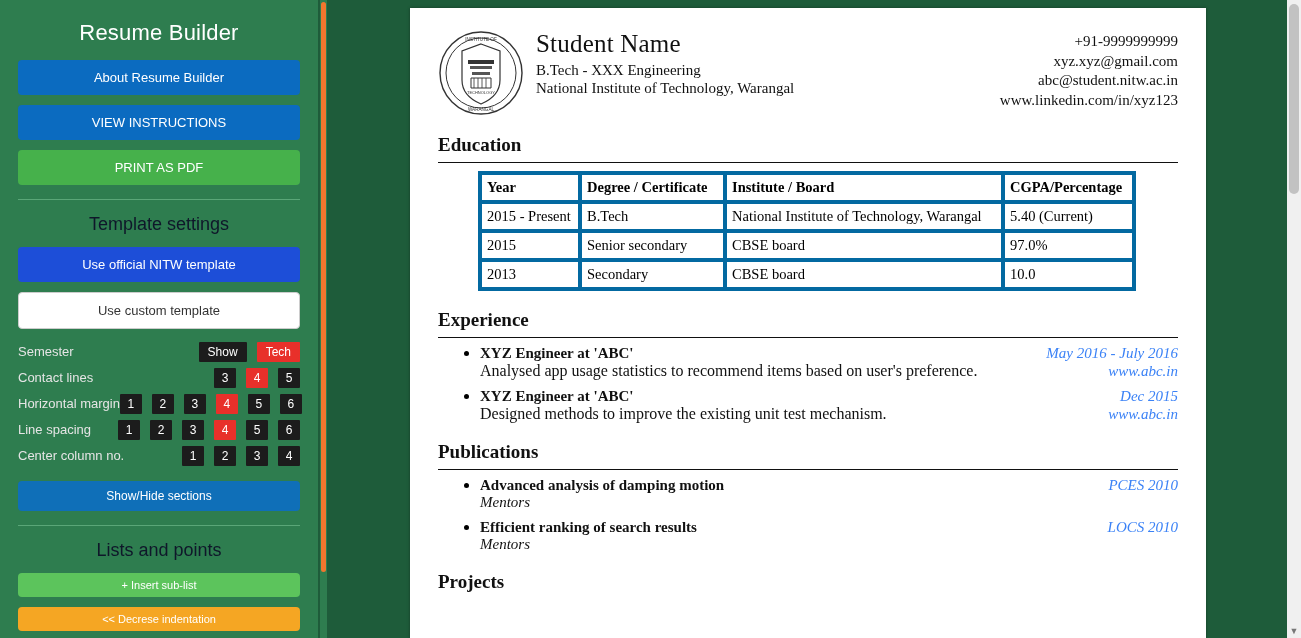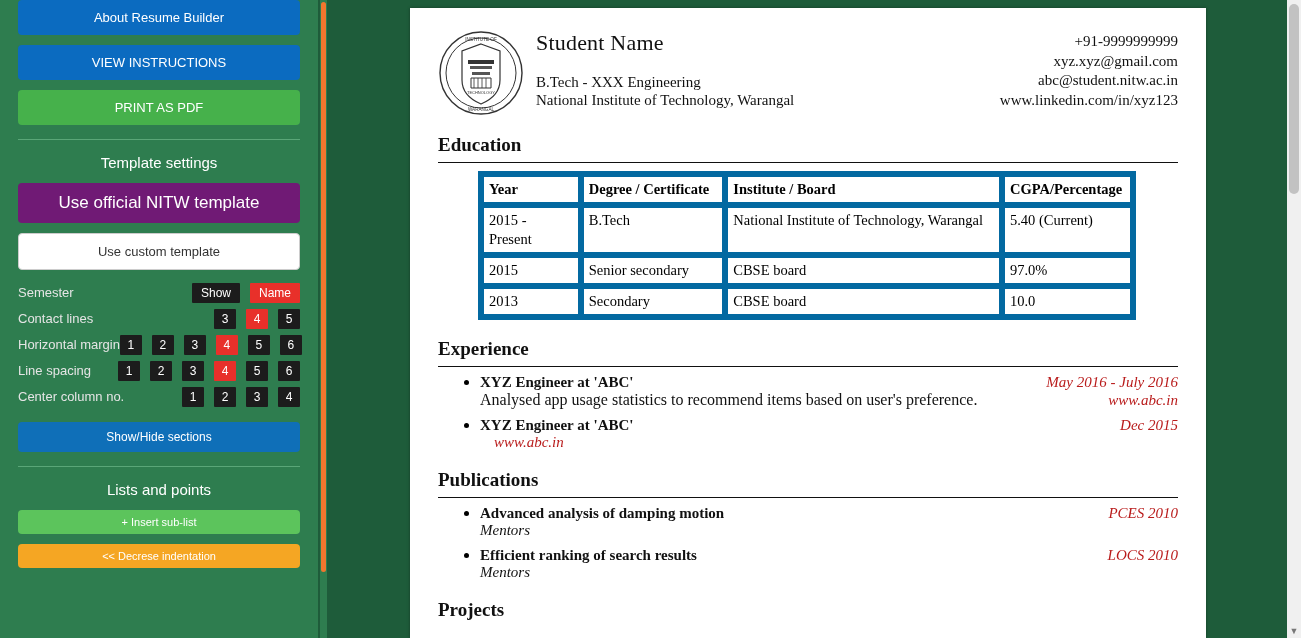--- a/index.html
+++ b/index.html
@@ -29,41 +29,41 @@
   .side-title {
     text-align: center;
     color: #ffffff;
     font-size: 22px;
     font-weight: normal;
     margin: 20px 0 14px 0;
     letter-spacing: .2px;
   }
   .side-sub {
     text-align: center;
-    color: #ffffff;
-    font-size: 15px;
+    color: #0f172a;
+    font-size: 18px;
     font-weight: normal;
     margin: 14px 0 12px 0;
   }
   .btn {
     display: block;
     width: 100%;
     border: none;
     border-radius: 4px;
     color: #fff;
     font-size: 13px;
     padding: 10px 6px;
     margin-bottom: 10px;
     text-align: center;
     cursor: pointer;
     font-family: "Liberation Sans", sans-serif;
   }
   .btn-blue { background: #0b6bc0; }
   .btn-green { background: #46b14b; }
-  .btn-red { background: #701a75; font-size: 17px; }
+  .btn-red { background: #1d4ed8; font-size: 13px; }
   .btn-white {
     background: #ffffff;
     color: #333333;
     border: 1px solid #cccccc;
   }
   .btn-lime { background: #5cc45c; font-size: 11px; padding: 6px; }
   .btn-orange { background: #f5a623; font-size: 11px; padding: 6px; }
   .btn-blue2 { background: #0f6fb8; font-size: 12px; padding: 8px; }
 
   .hr {
@@ -135,23 +135,23 @@
     flex: 0 0 86px;
     border-radius: 50%;
     background: #ffffff;
     position: relative;
     margin-right: 12px;
   }
   .logo svg { display: block; }
   .head-mid { flex: 1 1 auto; }
   .stu-name {
     font-family: "Liberation Serif", serif;
-    font-size: 22px;
+    font-size: 25px;
     color: #111111;
-    margin: 0 0 17px 0;
+    margin: 0 0 3px 0;
     font-weight: normal;
     letter-spacing: .2px;
   }
   .stu-line {
     font-family: "Liberation Serif", serif;
     font-size: 15px;
     color: #111;
     line-height: 18px;
   }
   .head-right {
@@ -177,21 +177,21 @@
   }
 
   table.edu {
     border-collapse: collapse;
     margin: 8px 0 4px 40px;
     width: 658px;
     font-family: "Liberation Serif", serif;
     font-size: 14.5px;
   }
   table.edu th, table.edu td {
-    border: 6px solid #0369a1;
+    border: 4px solid #0369a1;
     padding: 3px 5px;
     text-align: left;
     vertical-align: top;
     line-height: 19px;
   }
   table.edu th { font-weight: bold; }
   .col-year { width: 100px; }
   .col-deg { width: 145px; }
   .col-inst { width: 278px; }
   .col-cgpa { width: 131px; }
@@ -202,21 +202,21 @@
     padding-left: 42px;
     list-style: disc;
   }
   ul.bullets li { margin-bottom: 7px; }
   .item-row {
     display: flex;
     justify-content: space-between;
     align-items: baseline;
   }
   .item-title { font-size: 15px; font-weight: bold; color: #111; }
-  .item-right { font-size: 15px; font-style: italic; color: #b91c1c; white-space: nowrap; padding-left: 14px; }
+  .item-right { font-size: 15px; font-style: italic; color: #3b82f6; white-space: nowrap; padding-left: 14px; }
   .item-desc { font-size: 16px; color: #111; }
   .item-sub { font-size: 15px; font-style: italic; color: #111; }
 
   
   #page-scroll {
     position: absolute;
     right: 0; top: 0;
     width: 14px; height: 638px;
     background: #f0f0f0;
   }
@@ -234,37 +234,38 @@
     color: #777; font-size: 9px; text-align: center; line-height: 14px;
   }
 </style>
 </head>
 <body>
 
 <div id="app">
 
   <div id="sidebar">
 
+    <div class="side-title">Resume Builder</div>
 
     <button class="btn btn-blue">About Resume Builder</button>
     <button class="btn btn-blue">VIEW INSTRUCTIONS</button>
     <button class="btn btn-green">PRINT AS PDF</button>
 
     <hr class="hr">
 
     <div class="side-sub">Template settings</div>
 
     <button class="btn btn-red">Use official NITW template</button>
     <button class="btn btn-white">Use custom template</button>
 
     <div class="opt-row">
       <span class="opt-label">Semester</span>
       <span class="chips">
         <span class="chip showhide">Show</span>
-        <span class="chip hide-red">Name</span>
+        <span class="chip hide-red">Tech</span>
       </span>
     </div>
 
     <div class="opt-row">
       <span class="opt-label">Contact lines</span>
       <span class="chips">
         <span class="chip">3</span>
         <span class="chip sel">4</span>
         <span class="chip">5</span>
       </span>
@@ -398,20 +399,21 @@
           <span class="item-desc">Analysed app usage statistics to recommend items based on user's preference.</span>
           <span class="item-right">www.abc.in</span>
         </div>
       </li>
       <li>
         <div class="item-row">
           <span class="item-title">XYZ Engineer at 'ABC'</span>
           <span class="item-right">Dec 2015</span>
         </div>
         <div class="item-row">
+          <span class="item-desc">Designed methods to improve the existing unit test mechanism.</span>
           <span class="item-right">www.abc.in</span>
         </div>
       </li>
     </ul>
 
     <h2 class="sec">Publications</h2>
     <hr class="sec-rule">
 
     <ul class="bullets">
       <li>

